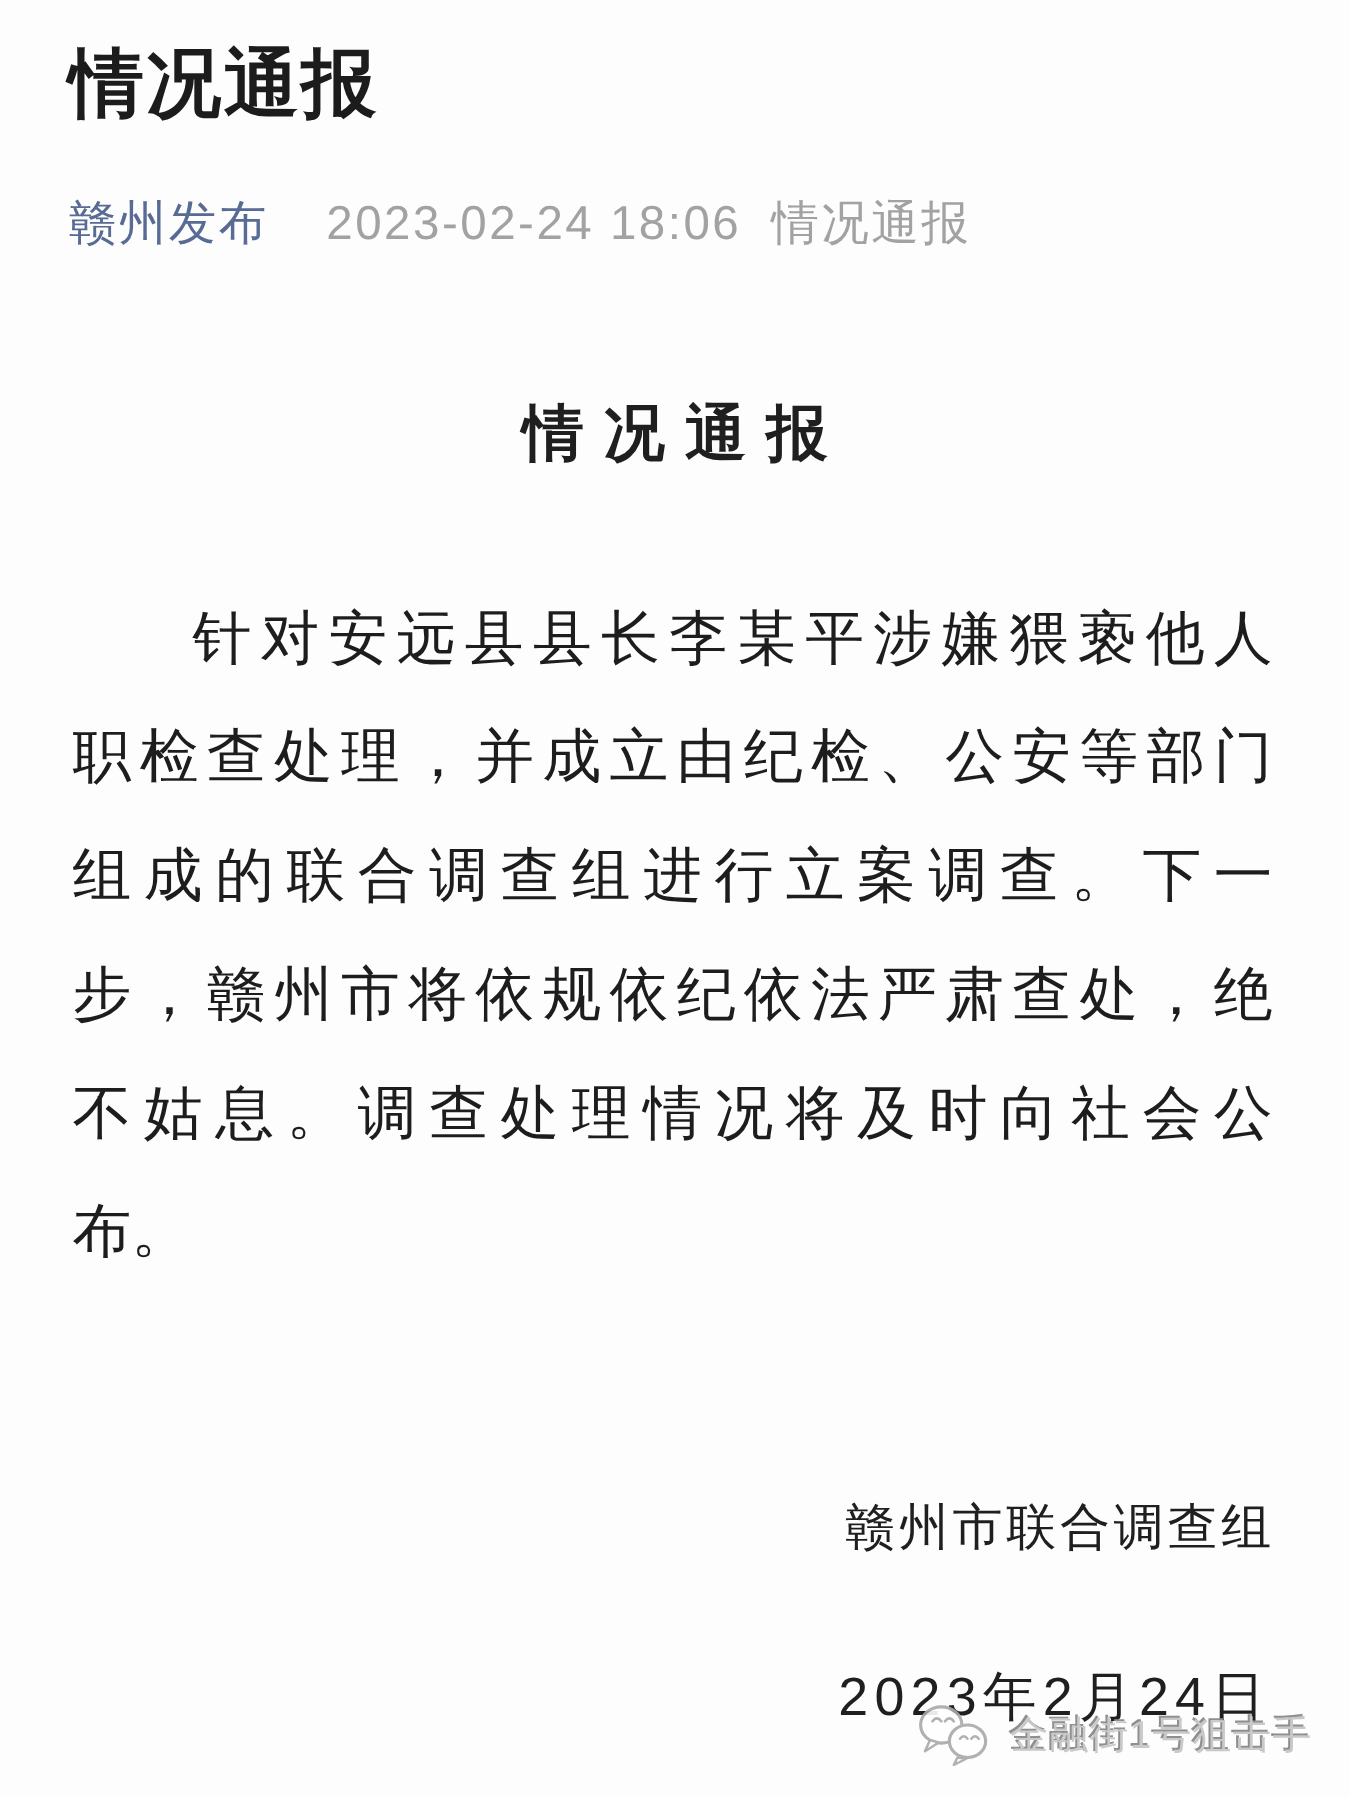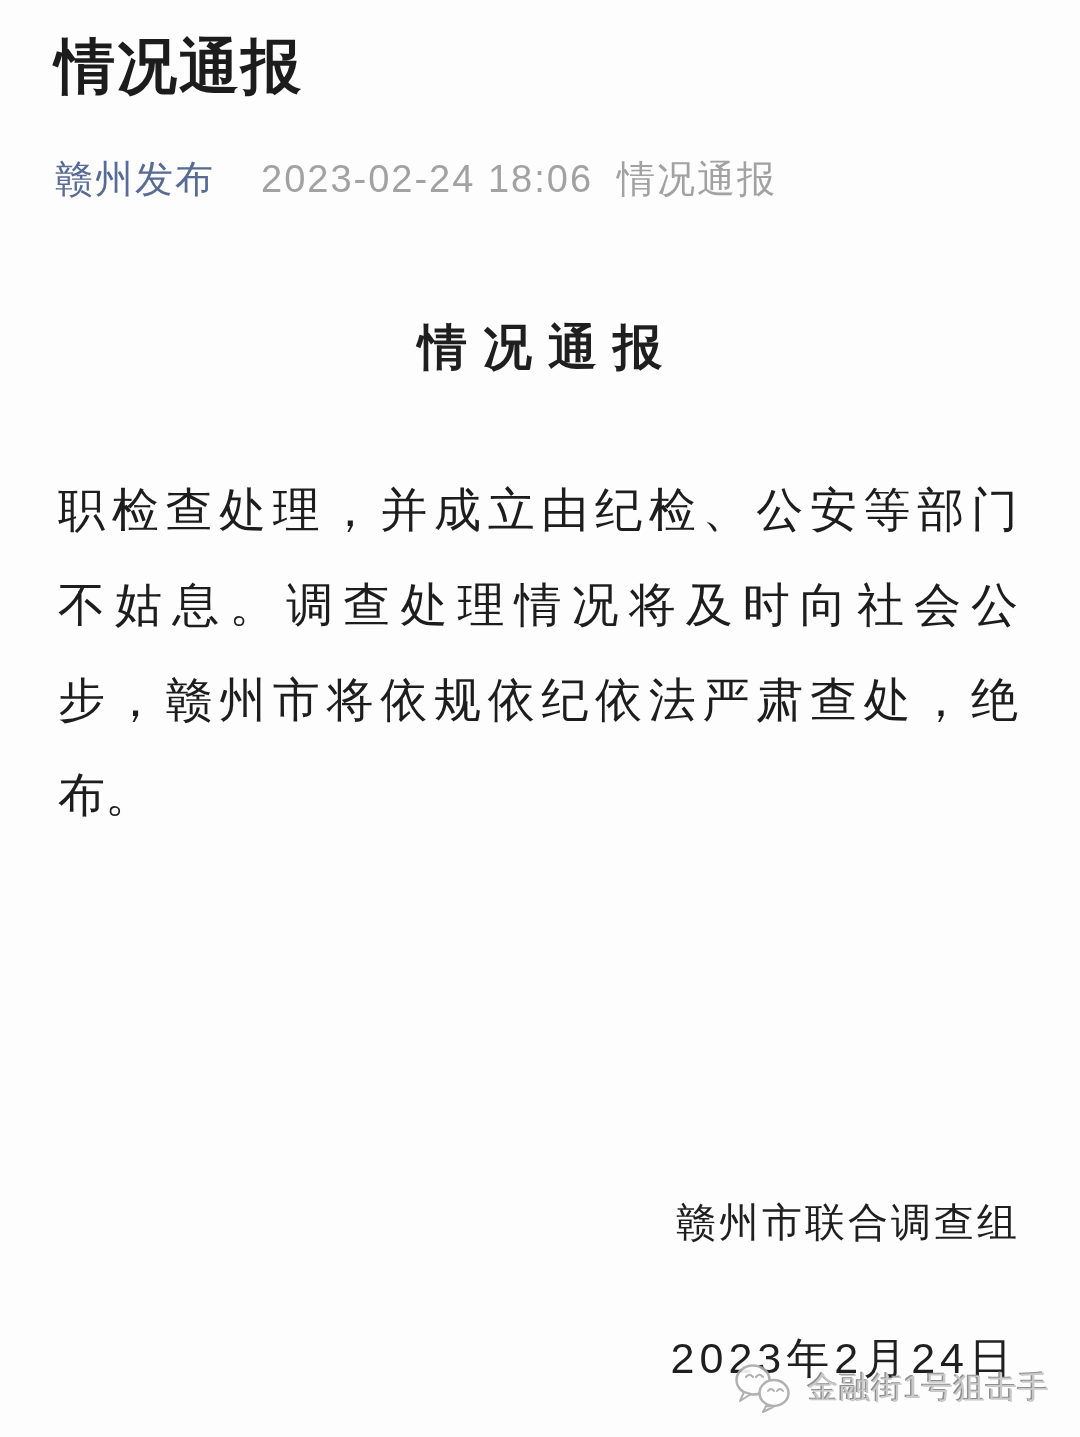--- a/index.html
+++ b/index.html
@@ -108,23 +108,25 @@
 
   <h1 class="title">情况通报</h1>
 
   <div class="byline">
     <span class="account">赣州发布</span><span class="timestamp">2023-02-24 18:06</span><span class="location">情况通报</span>
   </div>
 
   <h2 class="heading">情况通报</h2>
 
   <div class="body-text">
+    <div class="line indent">针对安远县县长李某平涉嫌猥亵他人</div>
     <div class="line">职检查处理，并成立由纪检、公安等部门</div>
+    <div class="line">组成的联合调查组进行立案调查。下一</div>
+    <div class="line">步，赣州市将依规依纪依法严肃查处，绝</div>
     <div class="line">不姑息。调查处理情况将及时向社会公</div>
-    <div class="line">步，赣州市将依规依纪依法严肃查处，绝</div>
     <div class="line last">布。</div>
   </div>
 
   <div class="signature">赣州市联合调查组</div>
 
   <div class="date">2023年2月24日</div>
 
   <div class="watermark">
     <svg class="wm-icon" width="62" height="52" viewBox="0 0 62 52">
       <ellipse cx="21" cy="18" rx="16.5" ry="14.5" fill="#ffffff" stroke="#a9a9a9" stroke-width="2.5"></ellipse>

